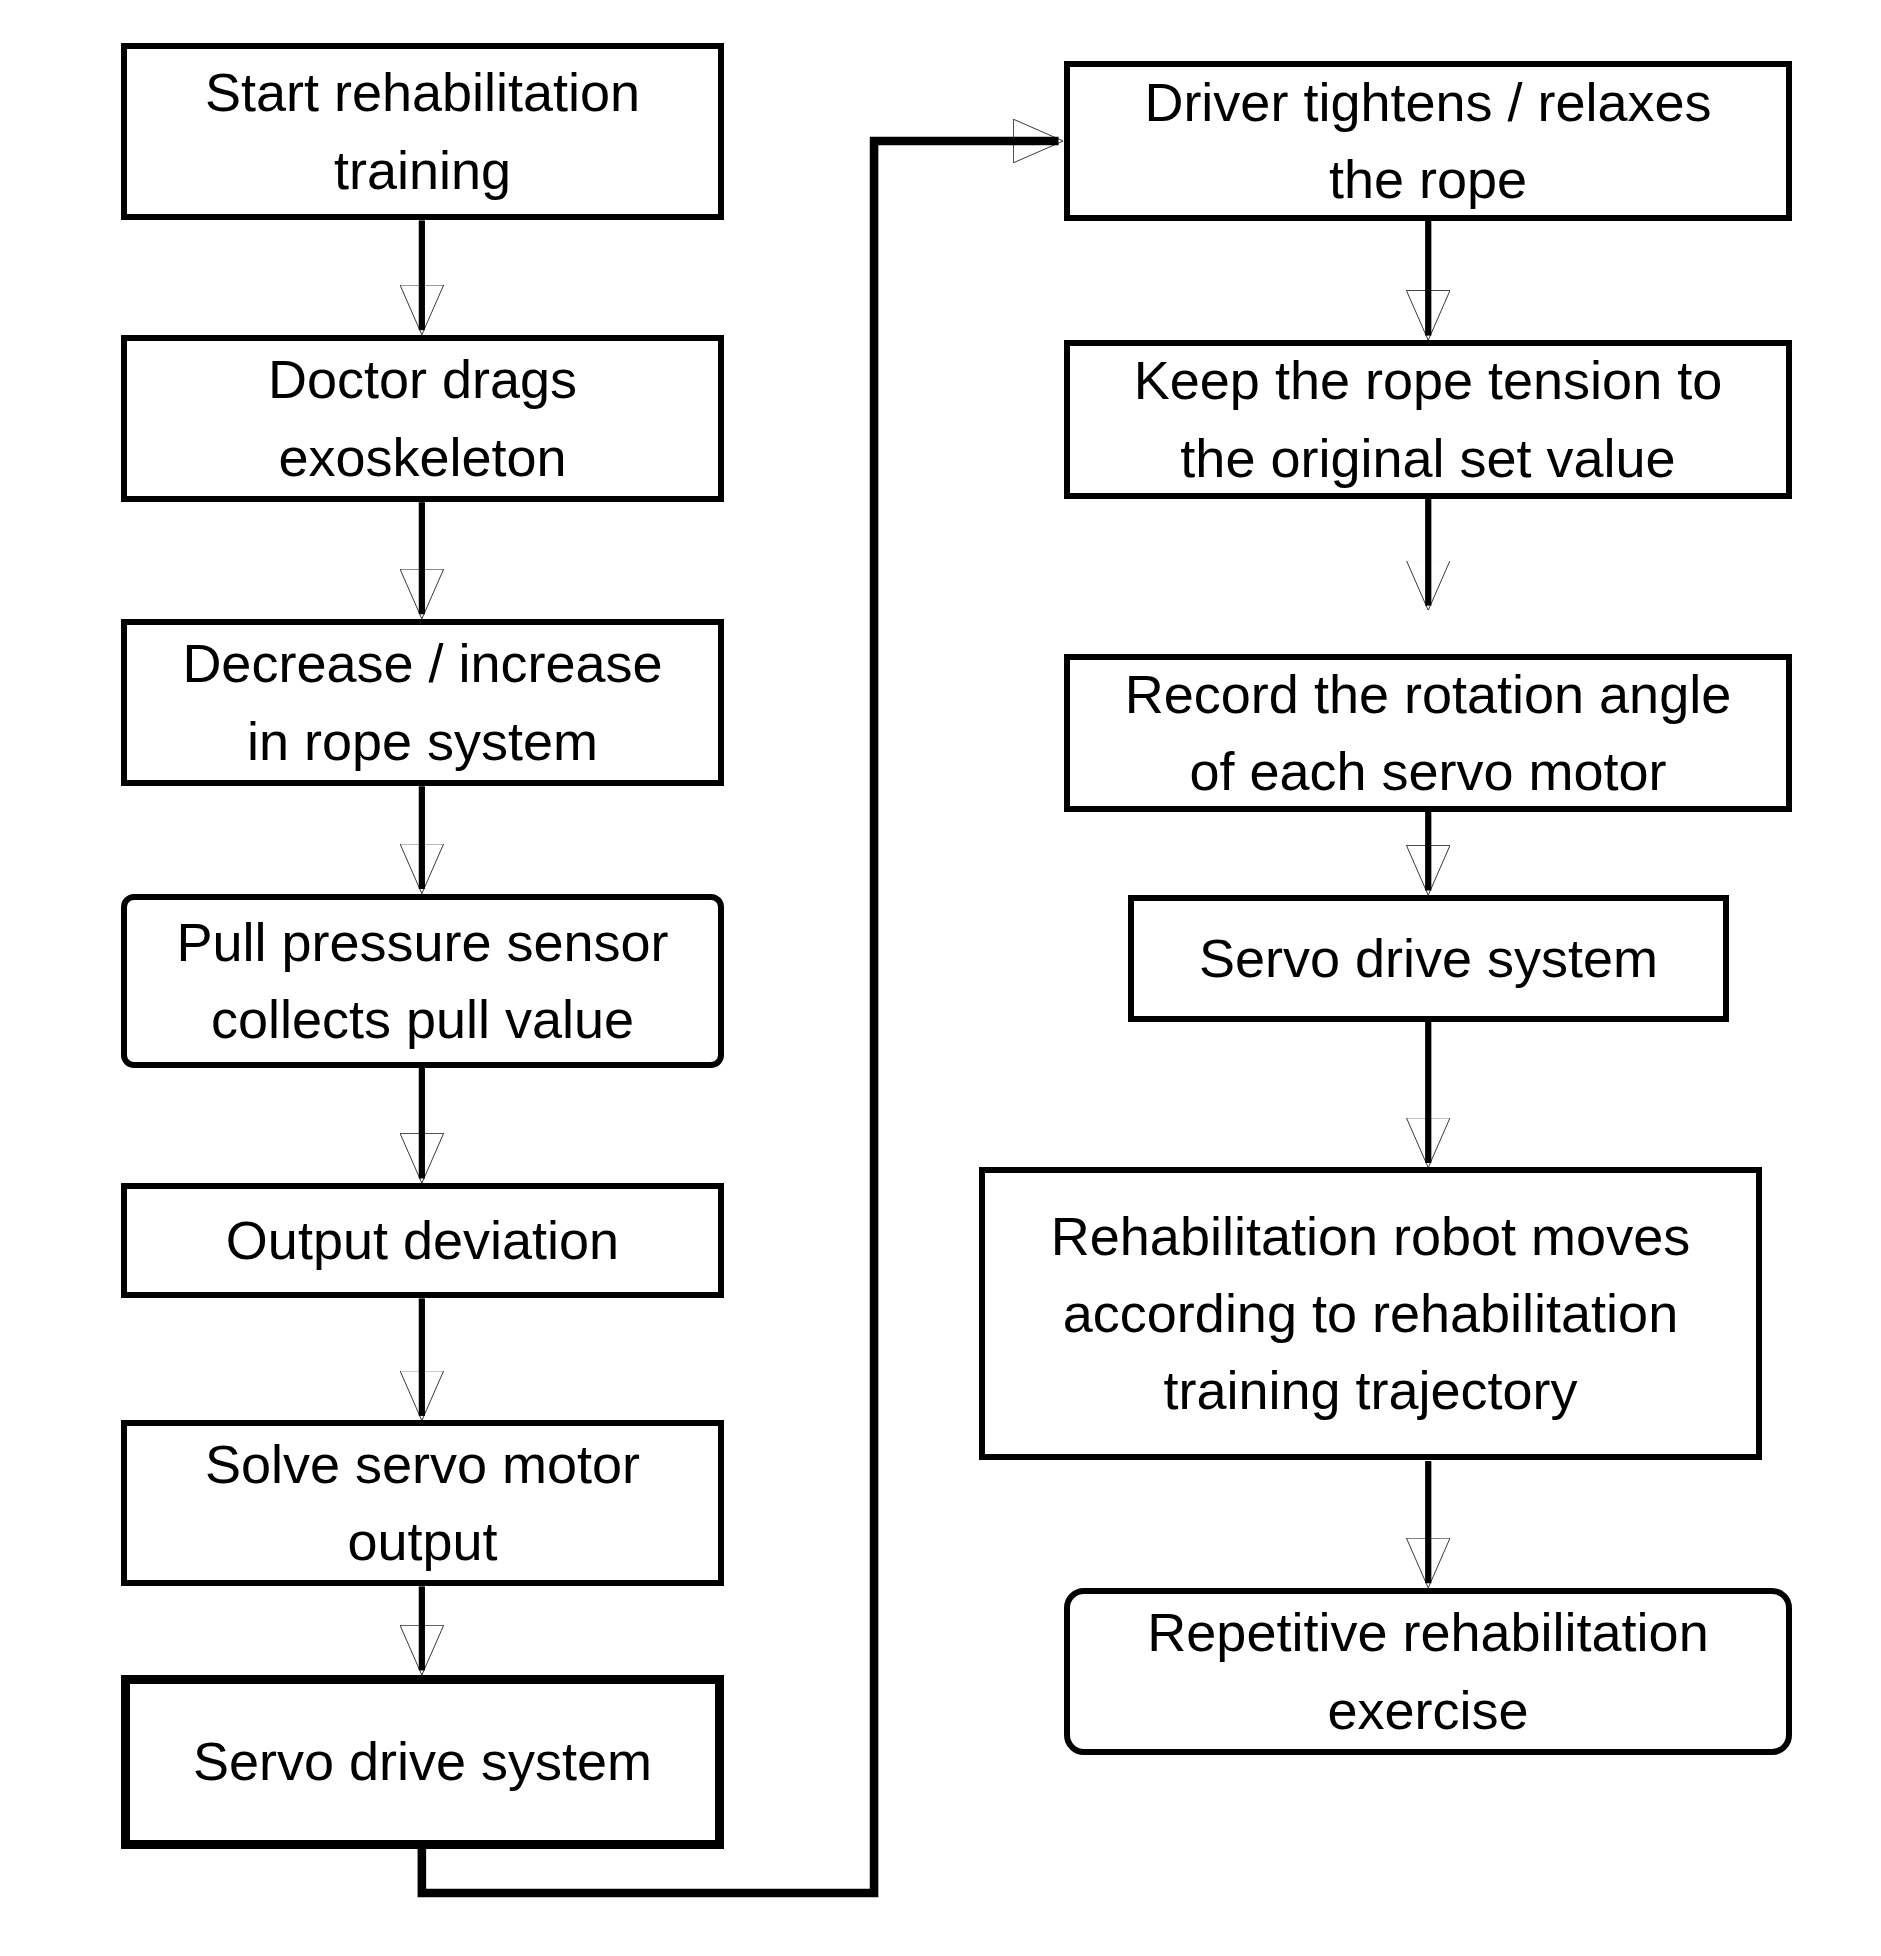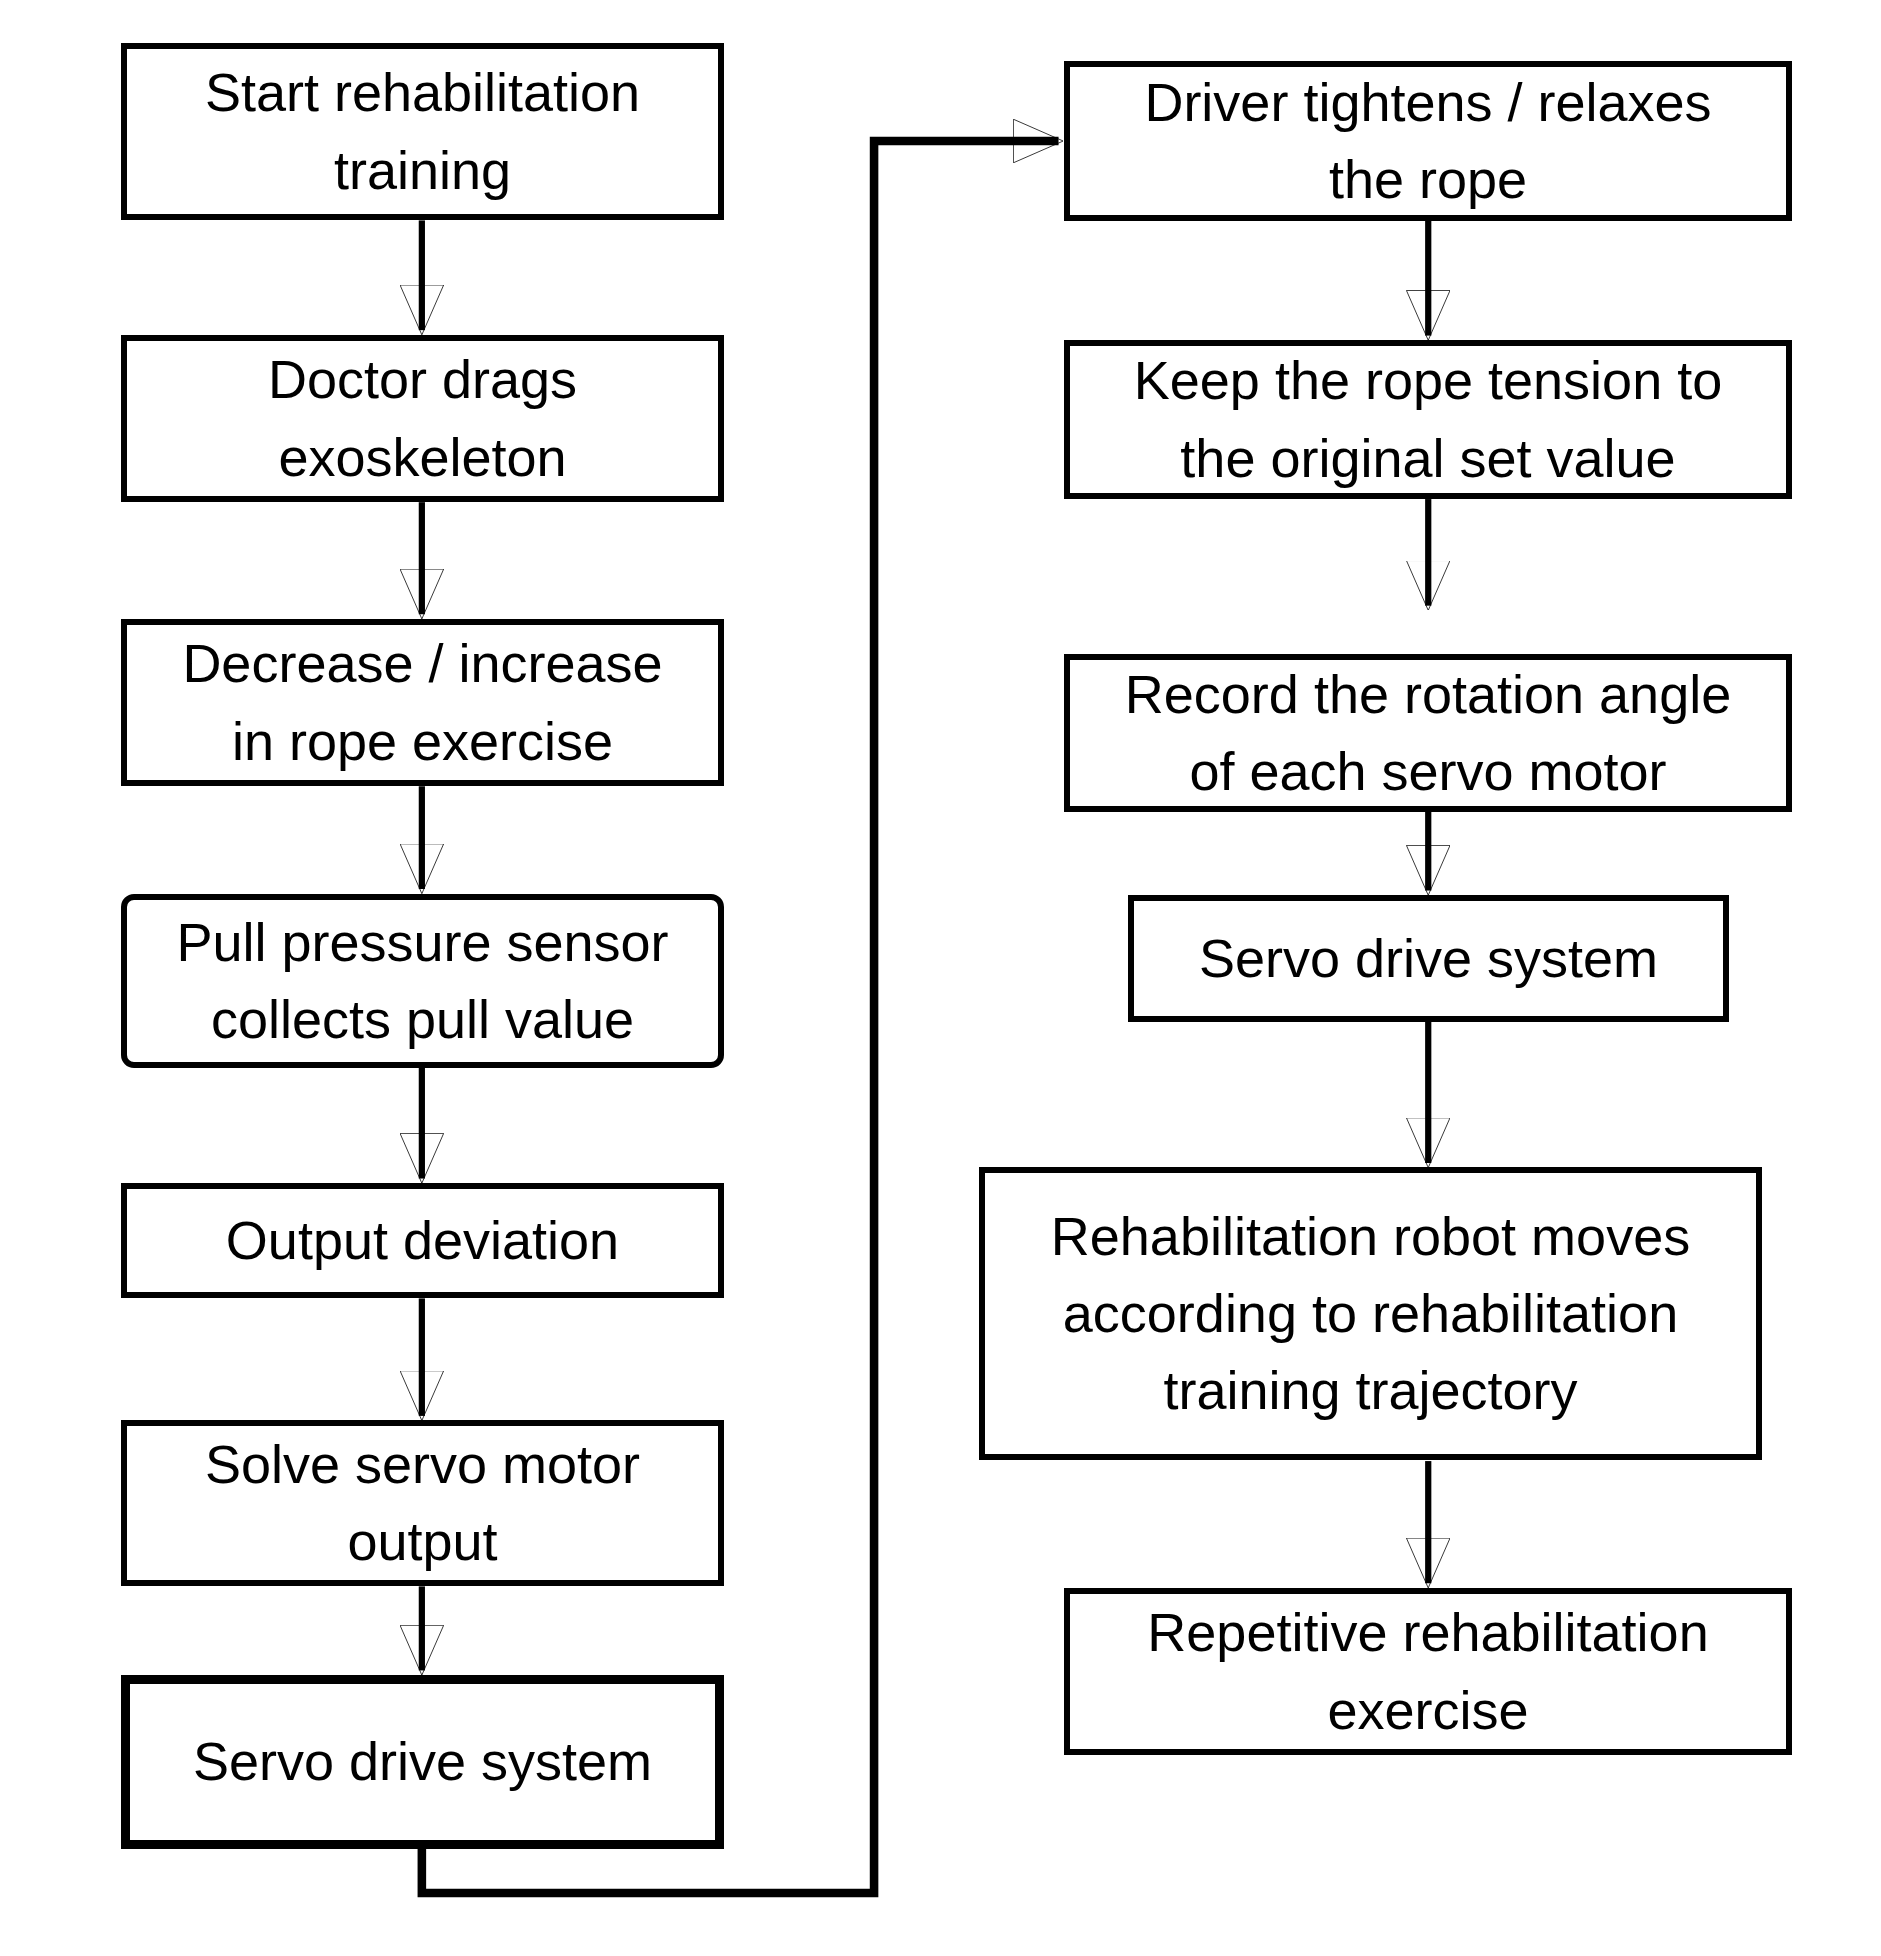--- a/index.html
+++ b/index.html
@@ -41,21 +41,21 @@
   #n-pull       {left:121px; top:894px; width:603px; height:174px;border-radius:13px;}
   #n-deviation  {left:121px; top:1183px; width:603px; height:115px;}
   #n-solve      {left:121px; top:1420px; width:603px; height:166px;}
   #n-servo-left {left:121px; top:1675px; width:603px; height:174px; border-width:9.3px;}
   
   #n-driver     {left:1064px; top:61px;   width:728px; height:160px;}
   #n-keep       {left:1064px; top:340px;  width:728px; height:159px;}
   #n-record     {left:1064px; top:610px;  width:728px; height:158px;margin-top:44px;}
   #n-servo-right{left:1128px; top:895px; width:601px; height:127px;}
   #n-robot      {left:979px; top:1167px; width:783px;height:293px;}
-  #n-repetitive {left:1064px; top:1588px; width:728px; height:167px;}
+  #n-repetitive {left:1064px; top:1588px; width:728px; height:167px;border-radius:20px;}
 </style>
 </head>
 <body>
 
 <div id="stage">
 
   <svg id="edges" viewBox="0 0 2418 2514" xmlns="http://www.w3.org/2000/svg">
     <defs>
       <marker id="ah" markerUnits="userSpaceOnUse" markerWidth="64" markerHeight="56" refX="58" refY="28" orient="auto">
         <path d="M0,0 L64,28 L0,56 Z" fill="#000000" stroke="none"></path>
@@ -76,21 +76,21 @@
     <path class="edge" d="M1835,1877 V2034" marker-end="url(#ah)"></path>
 
     <path class="edge-thick" d="M542,2375 V2432 H1123 V181 H1360" marker-end="url(#ah)"></path>
   </svg>
 
   <div class="node" id="n-start">Start rehabilitation
 training</div>
   <div class="node" id="n-doctor">Doctor drags
 exoskeleton</div>
   <div class="node" id="n-decrease">Decrease / increase
-in rope exercise</div>
+in rope system</div>
   <div class="node" id="n-pull">Pull pressure sensor
 collects pull value</div>
   <div class="node" id="n-deviation">Output deviation</div>
   <div class="node" id="n-solve">Solve servo motor
 output</div>
   <div class="node" id="n-servo-left">Servo drive system</div>
 
   <div class="node" id="n-driver">Driver tightens / relaxes
 the rope</div>
   <div class="node" id="n-keep">Keep the rope tension to

